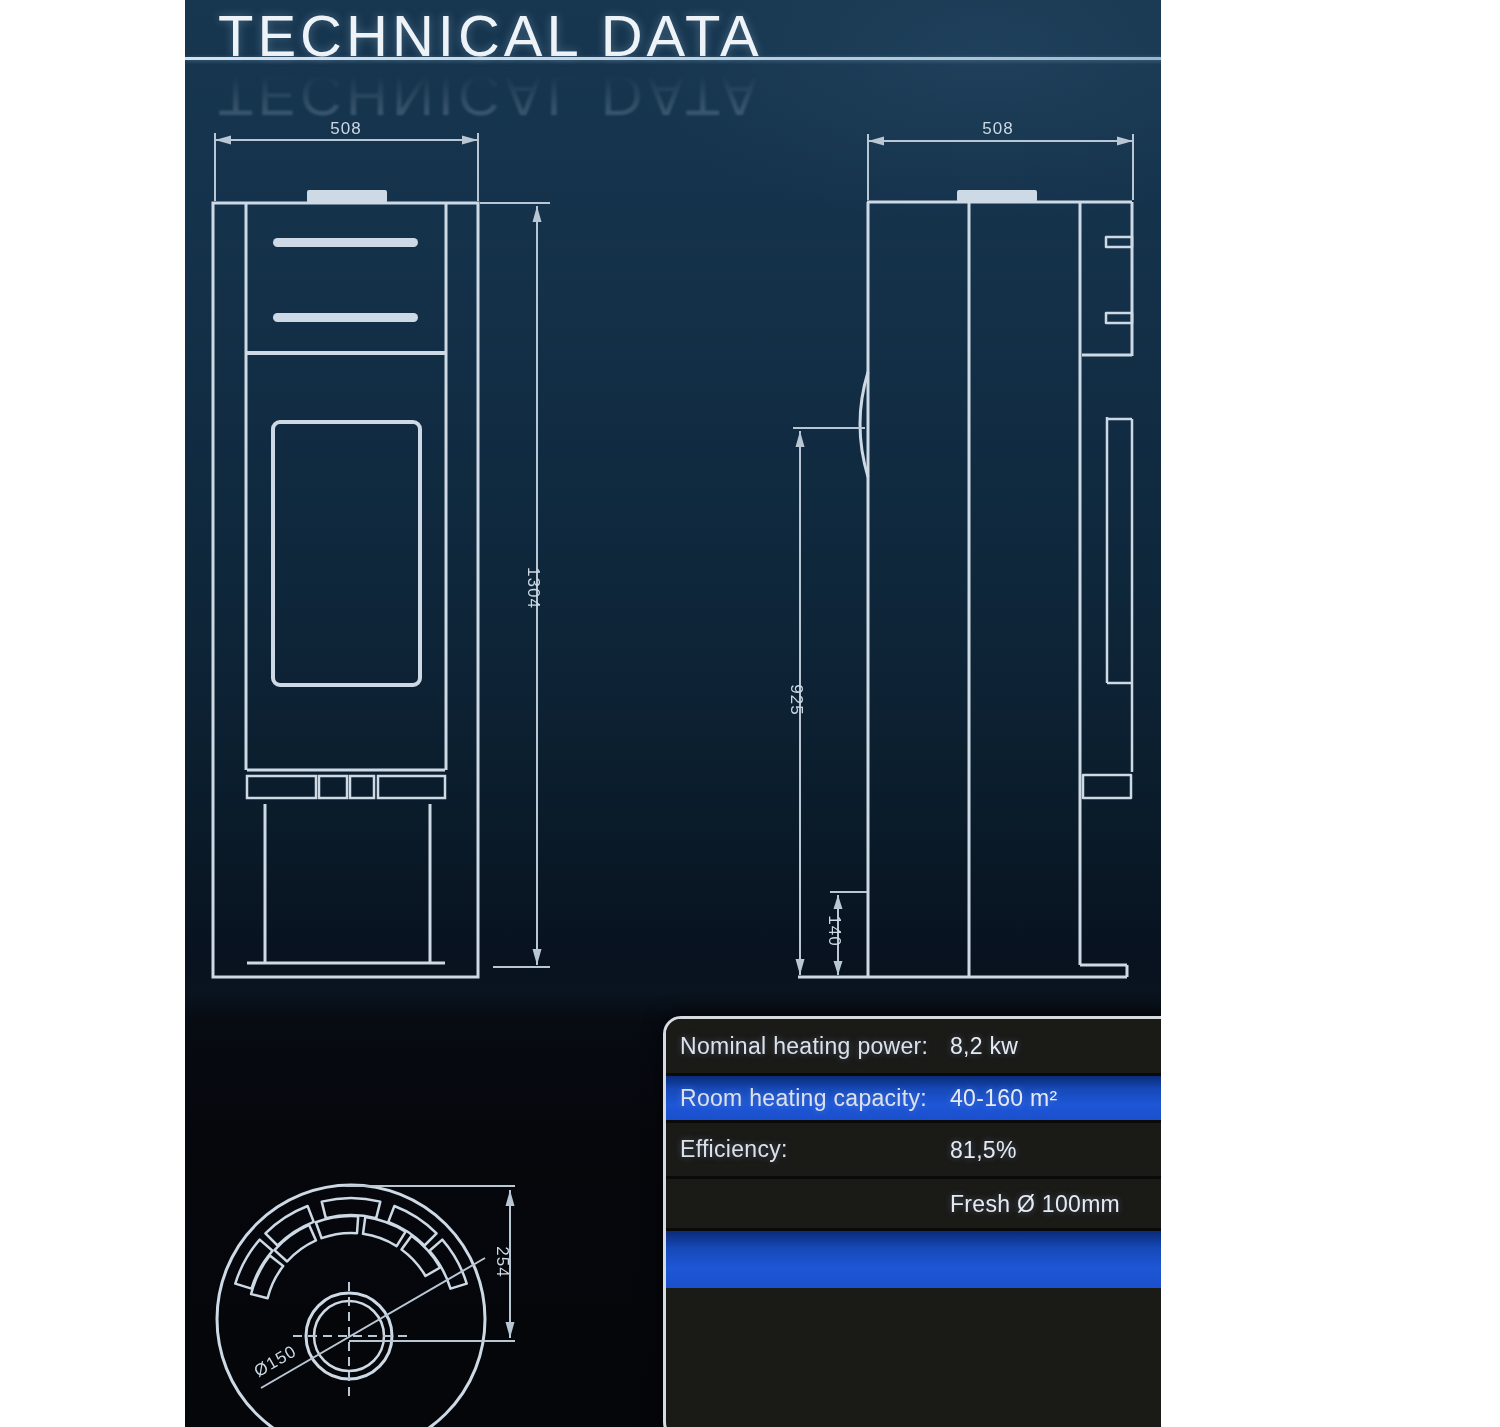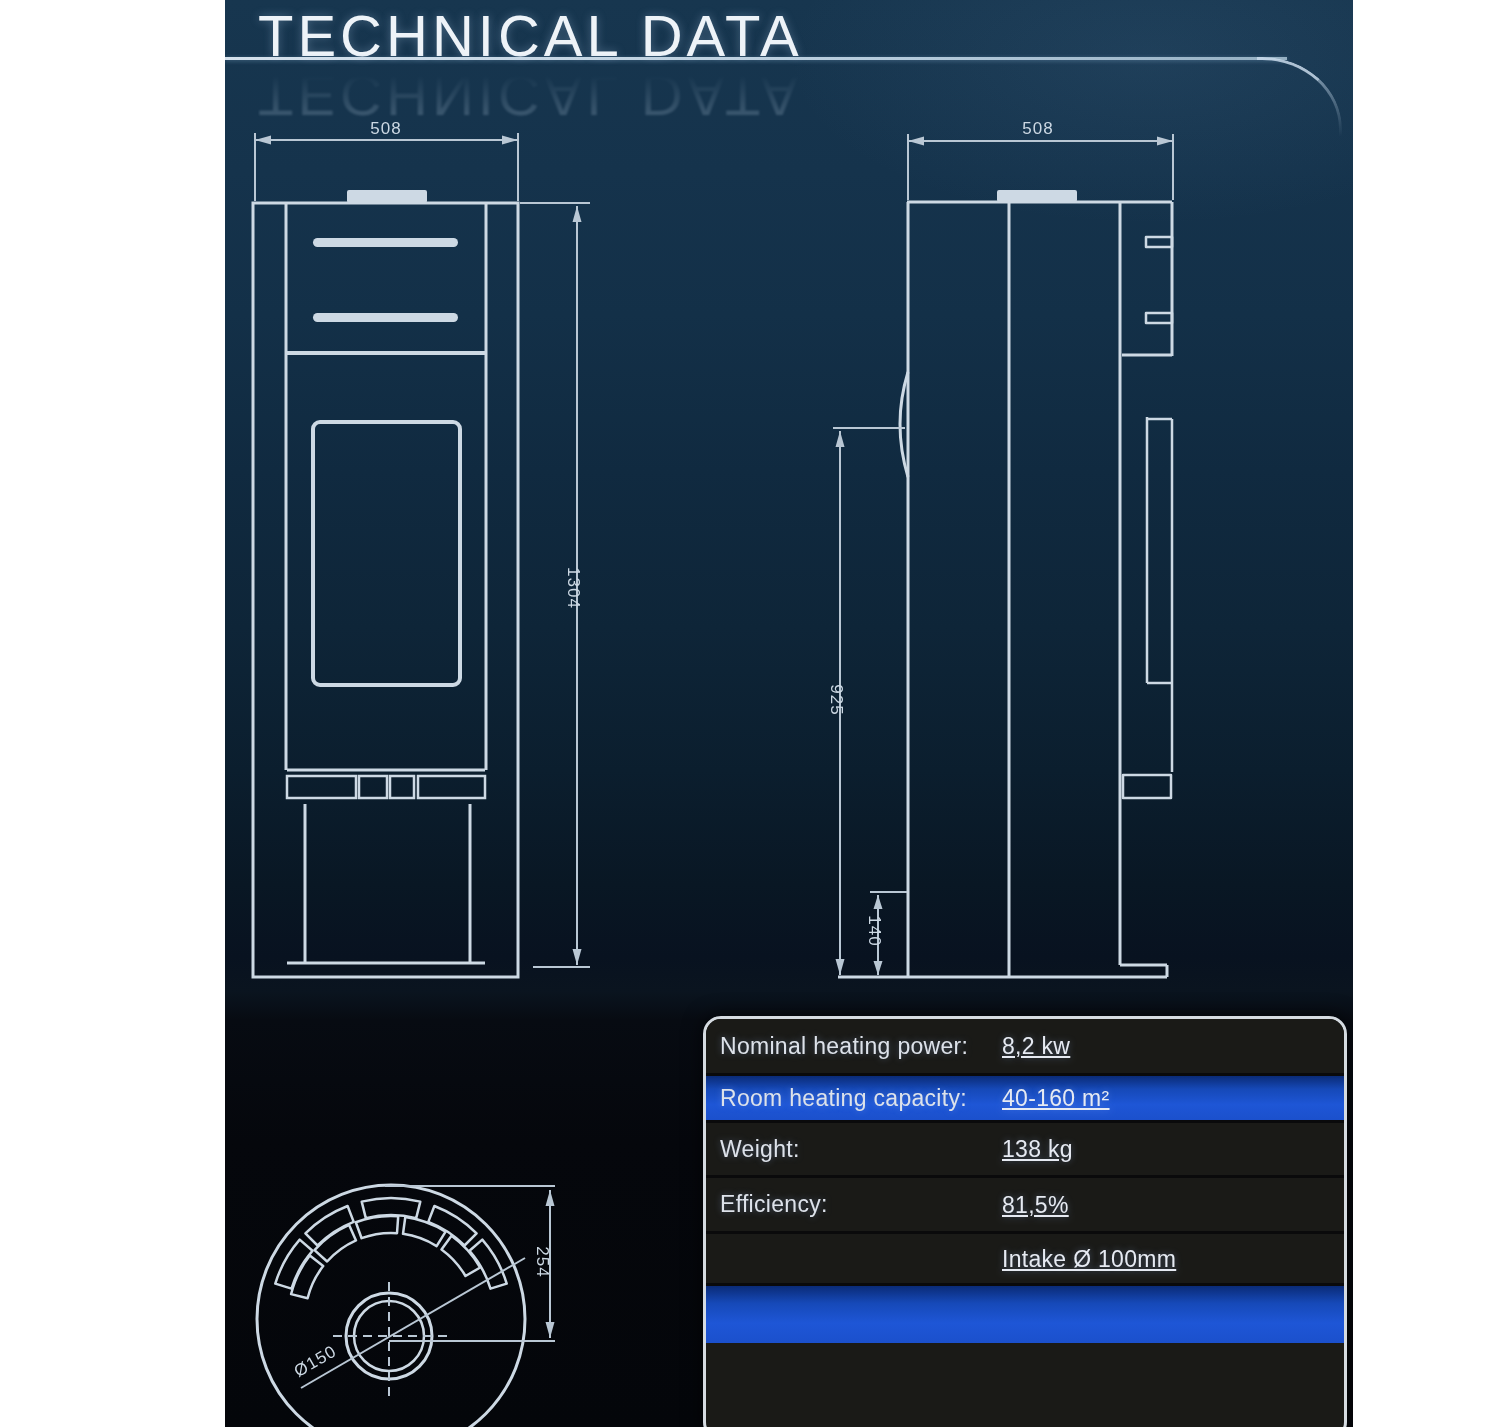--- a/index.html
+++ b/index.html
@@ -3,28 +3,27 @@
 <meta charset="utf-8">
 <style>
   html,body{margin:0;padding:0;}
   body{
     width:1500px;height:1427px;position:relative;
     background:var(--page_margin,#fff);
     font-family:"Liberation Sans", sans-serif;
     overflow:hidden;
   }
   .page{
-    position:absolute;left:185px;top:0;width:1128px;height:1427px;overflow:hidden;
+    position:absolute;left:185px;top:0;width:976px;height:1427px;overflow:hidden;
     background:
       radial-gradient(520px 240px at 82% 4%, rgba(96,140,180,.12), rgba(0,0,0,0) 70%),
       linear-gradient(180deg,
         #17364f 0%, #15334c 12%, #133048 22%, #102a40 33%,
         #0e2538 44%, #0b1e2e 54%, #091724 62%, #081220 67%,
         #0a141f 69.5%, #070b12 71.5%, #05070c 80%, #04060a 100%);
-    margin-left: 40px;
   }
   
   .title{
     position:absolute;left:33px;top:2px;
     font-size:58px;font-weight:400;letter-spacing:4px;
     color:#eef3f8;white-space:nowrap;
     text-shadow:0 0 10px rgba(180,210,240,.35);
   }
   .title-reflection{
     position:absolute;left:33px;top:62px;
@@ -69,24 +68,23 @@
     display:flex;align-items:center;}
   .trow:first-child{border-top:none;}
   .trow.dark{background:var(--row_dark,#1a1a17);}
   .trow.blue{background:linear-gradient(180deg,#0a2b77 0%,#1649b8 30%,#1e56d6 65%,#1b50cc 100%);}
   .tlabel{
     position:absolute;left:14px;max-width:320px;
     color:var(--text_light,#dde2ea);font-size:23px;letter-spacing:.3px;
     text-shadow:0 0 7px rgba(160,195,255,.35);
   }
   .tvalue{
-    position:absolute;left:296px;right:8px;
+    position:absolute;left:284px;right:8px;
     color:#e6eaf2;font-size:23px;letter-spacing:.3px;line-height:30px;
     text-shadow:0 0 7px rgba(160,195,255,.35);
-    text-decoration:underline;
   }
 </style>
 </head>
 <body>
 
 <div class="page">
 
   <div class="title">TECHNICAL DATA</div>
   <div class="title-reflection">TECHNICAL DATA</div>
   <div class="header-line"></div>
@@ -211,29 +209,25 @@
 
   <div class="spec-table">
       <div class="trow dark" style="height: 54px;">
         <span class="tlabel">Nominal heating power:</span>
         <span class="tvalue"><span>8,2 kw</span></span>
       </div>
       <div class="trow blue" style="height: 47px;">
         <span class="tlabel">Room heating capacity:</span>
         <span class="tvalue"><span>40-160 m²</span></span>
       </div>
-      <div class="trow dark" style="height: 55px;">
-        <span class="tlabel">Weight:</span>
-        <span class="tvalue"><span>138 kg</span></span>
-      </div>
       <div class="trow dark" style="height: 56px;">
         <span class="tlabel">Efficiency:</span>
         <span class="tvalue"><span>81,5%</span></span>
       </div>
       <div class="trow dark" style="height: 52px;">
-        <span class="tvalue"><span>Intake Ø 100mm</span></span>
+        <span class="tvalue"><span>Fresh Ø 100mm</span></span>
       </div>
       <div class="trow blue" style="height: 60px;">
         <span class="tlabel"></span>
         <span class="tvalue"><span></span></span>
       </div>
     </div>
 </div>
 
 </body></html>

